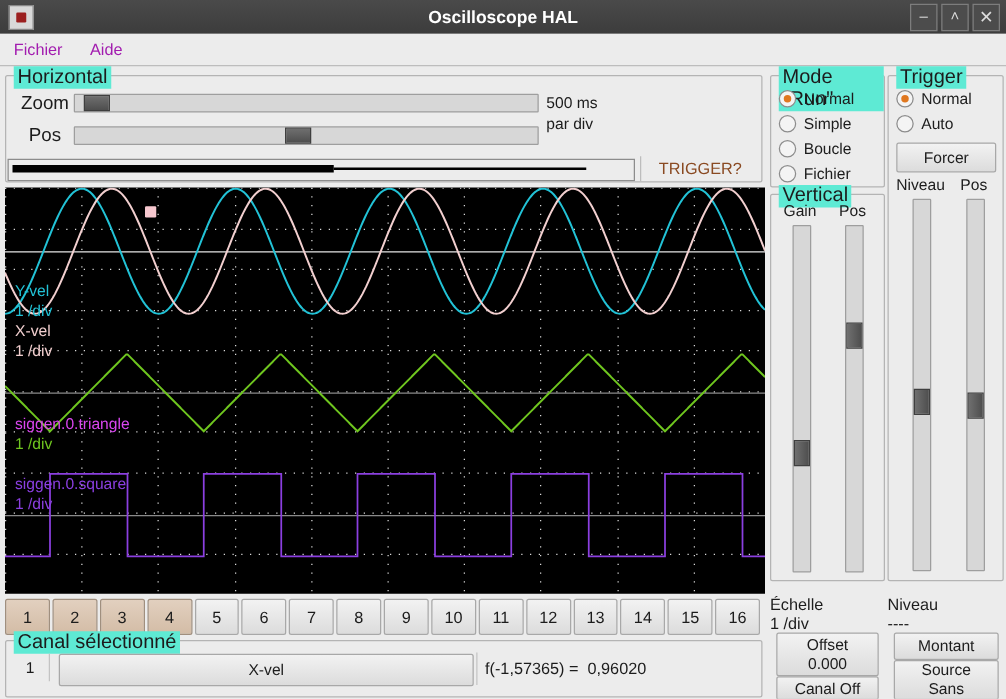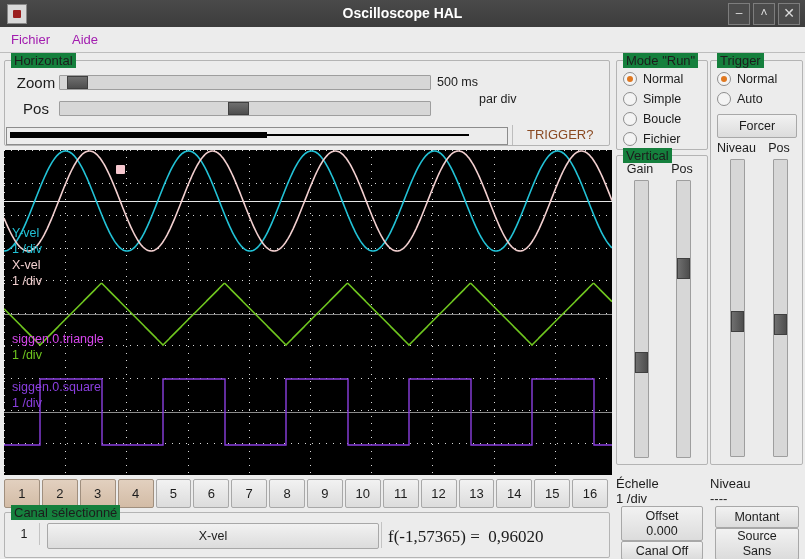--- a/index.html
+++ b/index.html
@@ -38,22 +38,22 @@
   .menubar{
     position:absolute;left:0;top:27px;width:805px;height:25px;
     background:#ececec;border-bottom:1px solid #bdbdbd;
     display:flex;align-items:center;padding-left:8px;gap:16px;
   }
   .menuitem{font-size:13px;color:#a21caf;padding:2px 3px;}
 
   
   .group{position:absolute;border:1px solid #b4b4b4;border-radius:2px;}
   .group > .legend{
-    position:absolute;top:-8px;left:6px;background:#15803d;padding:0 3px;
-    font-size:13px;color:#1c1c1c;
+    position:absolute;top:-8px;left:6px;background:#5eead4;padding:0 3px;
+    font-size:16px;color:#1c1c1c;
   }
 
   
   #horiz{left:4px;top:60px;width:604px;height:84px;}
   .hrow{position:absolute;display:flex;align-items:center;}
   .hlabel{width:46px;text-align:center;font-size:15px;}
   .slider-h{
     position:relative;height:13px;background:#d7d7d7;
     border:1px solid #9e9e9e;border-radius:1px;
   }
@@ -143,21 +143,21 @@
   .chbtn.active{background:linear-gradient(#e2d0bf,#d3bca6);border-color:#a08f7e;}
 
   
   #canalgrp{left:4px;top:512px;width:604px;height:44px;}
   #canal-num{position:absolute;left:10px;top:14px;font-size:12.5px;width:18px;text-align:center;}
   #canal-sep{position:absolute;left:34px;top:10px;width:1px;height:22px;background:#c3c3c3;}
   #canal-btn{position:absolute;left:42px;top:10px;width:330px;height:24px;}
   #canal-sep2{position:absolute;left:376px;top:9px;width:1px;height:26px;background:#c3c3c3;}
   #func-readout{
     position:absolute;left:383px;top:14px;
-    font-family:Liberation Serif, serif;font-size:17px;white-space:pre;
+    font-family:Liberation Sans, sans-serif;font-size:13px;white-space:pre;
   }
 </style>
 </head>
 <body>
 
 <div id="app">
 
   <div class="titlebar">
     <div class="tb-icon">
         <i></i>
@@ -186,21 +186,21 @@
     </div>
 
     <div class="hrow" style="left:8px;top:39px;">
       <div class="hlabel">Pos</div>
       <div class="slider-h" id="hpos-slider" style="width:370px;">
         <div class="thumb" id="hpos-thumb" style="left: 168px;"></div>
       </div>
     </div>
 
     <div class="tdiv" style="left:432px;top:14px;">500 ms</div>
-    <div class="tdiv" style="left:432px;top:31px;margin-left:42px;">par div</div>
+    <div class="tdiv" style="left:432px;top:31px;">par div</div>
 
   </div>
 
   <div id="databar-wrap">
     <div id="databar">
       <div class="filled" id="databar-filled" style="width: 257px;"></div>
       <div class="rest" id="databar-rest" style="left: 260px; width: 202px;"></div>
     </div>
     <div class="tick" id="databar-tick" style="left:258px;"></div>
     <div id="databar-sep"></div>

